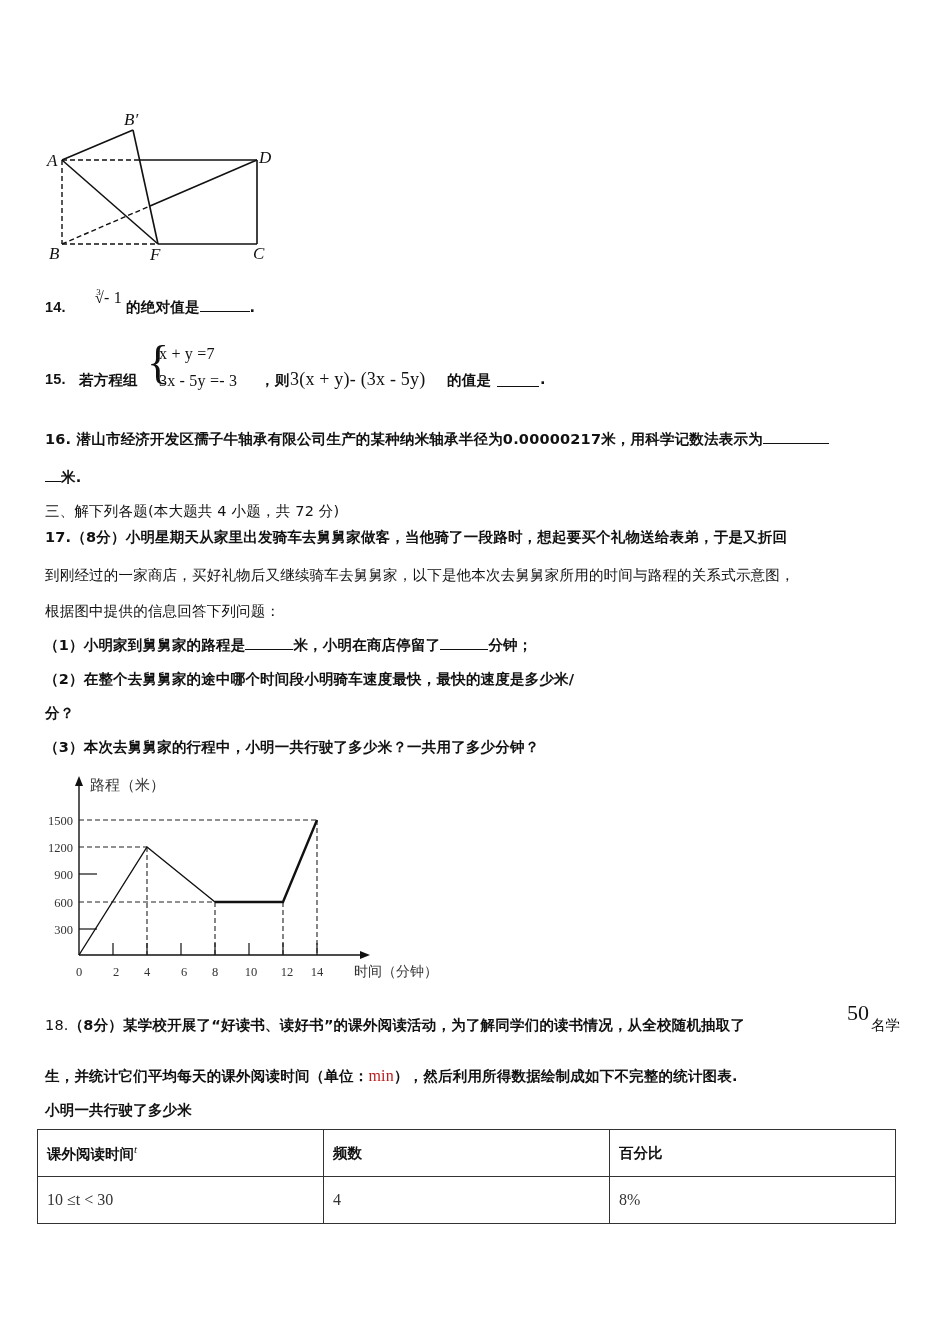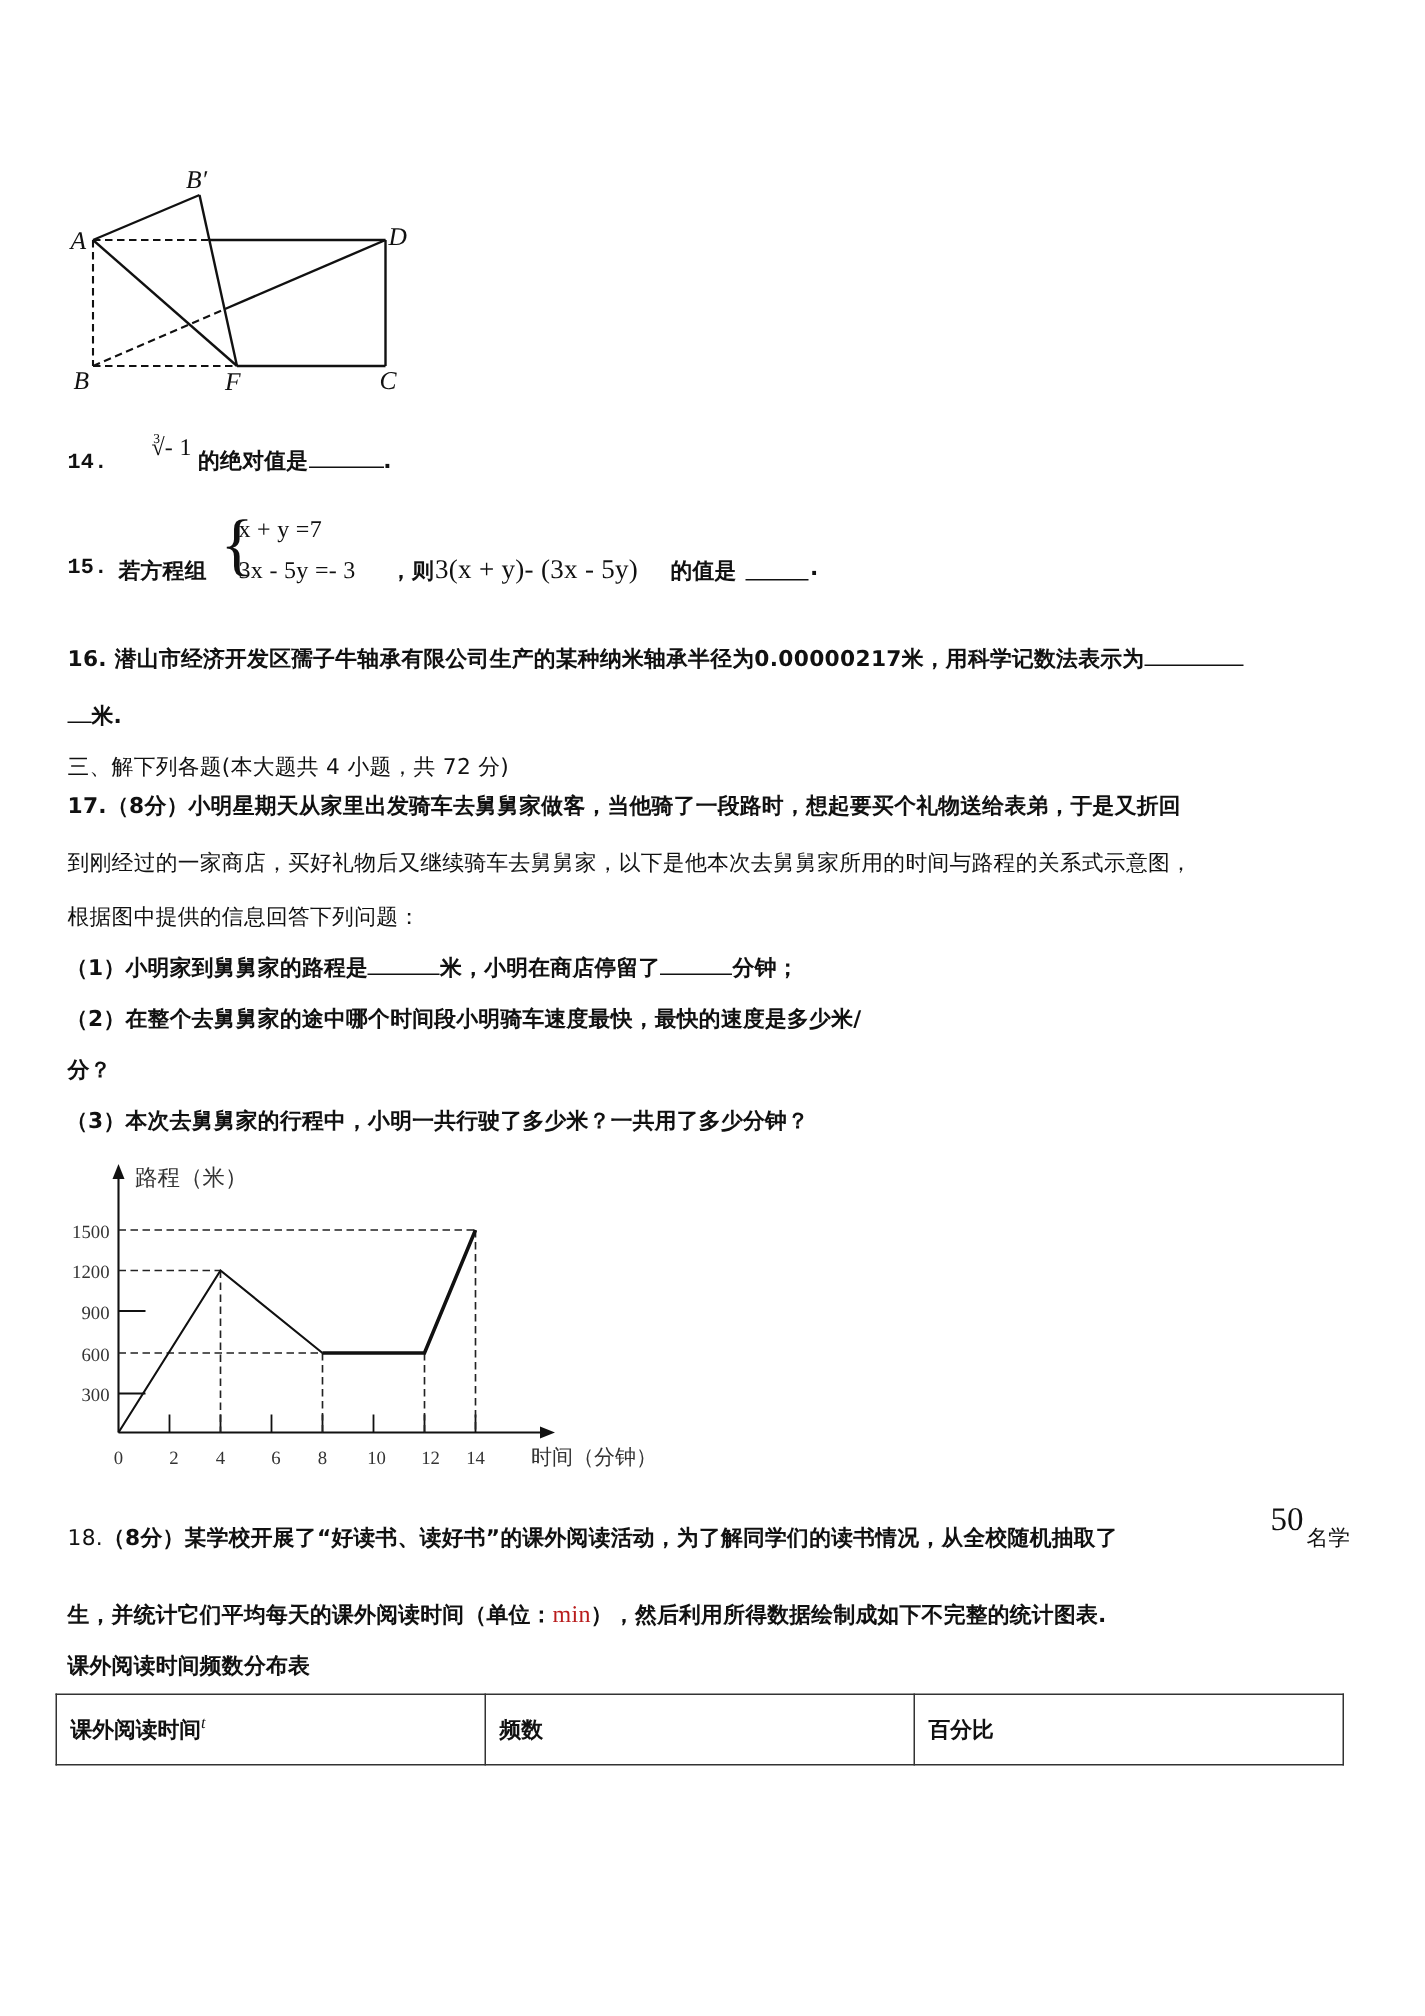--- a/index.html
+++ b/index.html
@@ -2,21 +2,21 @@
 <html><head>
 <meta charset="utf-8">
 <style>
   html, body { margin:0; padding:0; background:#ffffff; }
   body { width:950px; height:1344px; position:relative; overflow:hidden;
          font-family:"DejaVu Sans", "Liberation Sans", sans-serif; color:#111; }
   .abs { position:absolute; }
   .line { position:absolute; left:45px; font-size:14.5px; font-weight:bold; white-space:nowrap; letter-spacing:0.2px; }
   .serif { font-family:"Liberation Serif", "DejaVu Serif", serif; font-weight:normal; }
   .blank { display:inline-block; border-bottom:1.3px solid #111; height:12px; vertical-align:baseline; }
-  .qnum { font-family:Liberation Mono, monospace; font-weight:bold;text-align:center; }
+  .qnum { font-family:Liberation Sans, sans-serif; font-weight:bold;text-align:center; }
   svg text { font-family:"Liberation Serif", "DejaVu Serif", serif; }
   .brace { font-size:46px; font-family:"Liberation Serif", serif; font-weight:normal; line-height:1; }
   table.freq { position:absolute; left:37px; top:1129px; width:859px; border-collapse:collapse; }
   table.freq td { border:1.3px solid #333; height:46px; padding:0 0 0 9px; font-size:14.5px; vertical-align:middle; }
   table.freq td.h { font-weight:bold; }
   table.freq td.v { font-family:"Liberation Serif", serif; font-size:16px; color:#333; }
 </style>
 </head>
 <body>
 
@@ -164,24 +164,29 @@
 <div class="line" style="top:1016px;font-weight:normal;">
   <span>18.</span><span style="font-weight:bold">（8分）</span><span style="font-weight:bold">某学校开展了“好读书、读好书”的课外阅读活动，为了解同学们的读书情况，从全校随机抽取了</span>
 </div>
 <span class="abs serif" style="left:847px;top:1000px;font-size:22px;">50</span>
 <span class="abs" style="left:871px;top:1016px;font-size:14.5px;font-weight:normal;">名学</span>
 
 <div class="line" style="top:1067px;">
   <span>生，并统计它们平均每天的课外阅读时间（单位：</span><span class="serif" style="font-size:16px;color:#b91c1c;">min</span><span>），然后利用所得数据绘制成如下不完整的统计图表.</span>
 </div>
 <div class="line" style="top:1101px;">
-  <span>课外阅读时间频数分布表</span>
+  <span>小明一共行驶了多少米</span>
 </div>
 
 <table class="freq">
   <tbody>
       <tr>
     <td class="h" style="width:276px;"><span>课外阅读时间</span><sup class="serif" style="font-style:italic;font-size:11px;">t</sup></td>
     <td class="h" style="width:276px;">频数</td>
     <td class="h">百分比</td>
   </tr>
+  <tr>
+    <td class="v">10 ≤t &lt; 30</td>
+    <td class="v">4</td>
+    <td class="v">8%</td>
+  </tr>
 </tbody>
   </table>
 
 </body></html>

